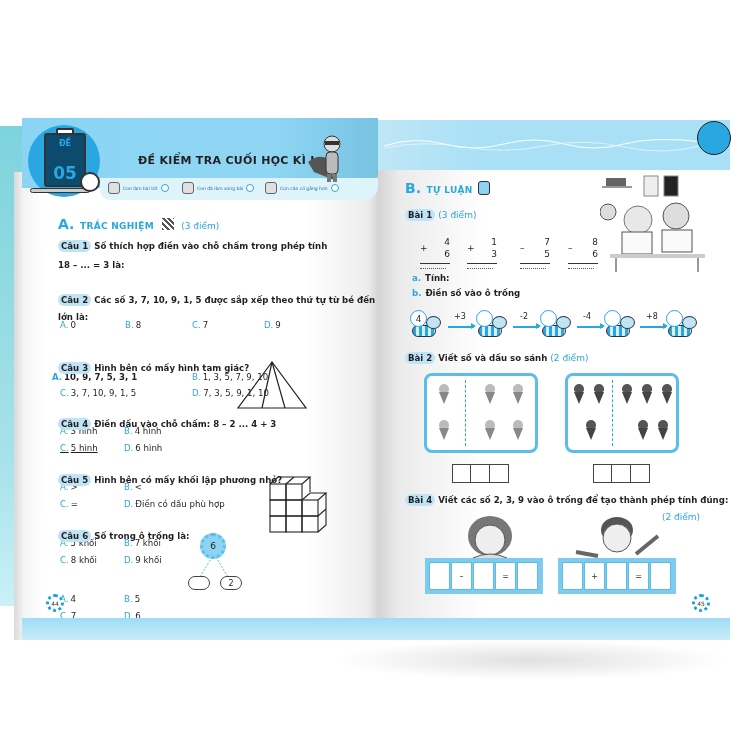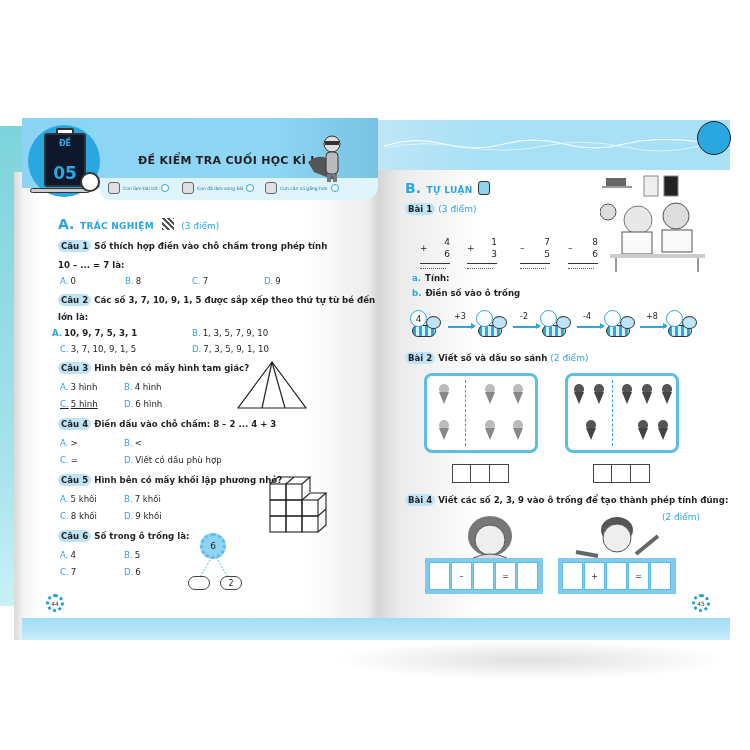--- a/index.html
+++ b/index.html
@@ -21,21 +21,21 @@
 
   
   .hdr-left { position: absolute; left: 22px; top: 118px; width: 356px; height: 70px;
     background: linear-gradient(90deg, #8bd4f3 0%, #8fd6f4 70%, #78c2e2 100%); border-radius: 0 0 14px 0; }
   .hdr-left-sub { position: absolute; left: 100px; top: 178px; width: 278px; height: 22px;
     background: #dff3fb; border-radius: 0 0 14px 10px; }
   .hdr-right { position: absolute; left: 378px; top: 120px; width: 352px; height: 50px;
     background: linear-gradient(90deg, #bfe6f6 0%, #a9e0f6 30%, #a9e0f6 100%); }
 
   .badge-circle { position: absolute; left: 28px; top: 125px; width: 72px; height: 72px; border-radius: 50%; background: #2aa7e0; }
-  .clipboard { position: absolute; left: 44px; top: 133px; width: 42px; height: 54px; background: #0f172a; border: 2px solid #333; border-radius: 3px;
+  .clipboard { position: absolute; left: 44px; top: 133px; width: 42px; height: 54px; background: #0c4a6e; border: 2px solid #333; border-radius: 3px;
     display: flex; flex-direction: column; align-items: center; justify-content: center; }
   .clipboard-clip { position: absolute; left: 56px; top: 128px; width: 18px; height: 8px; background: #fff; border: 2px solid #333; border-radius: 2px; }
   .de-label { font-size: 8px; font-weight: bold; color: #2aa7e0; line-height: 9px; }
   .de-num { font-size: 17px; font-weight: bold; color: #2aa7e0; line-height: 18px; margin-top: 16px; }
   .stopwatch { position: absolute; left: 80px; top: 172px; width: 20px; height: 20px; border-radius: 50%; border: 2px solid #333; background: #fff; }
   .pencil { position: absolute; left: 30px; top: 188px; width: 60px; height: 5px; background: #ccc; border: 1px solid #333; border-radius: 3px; }
 
   .title { position: absolute; left: 138px; top: 154px; font-size: 11px; font-weight: bold; letter-spacing: 0.3px; color: #231f20; }
   .hero-left { position: absolute; left: 304px; top: 132px; width: 44px; height: 50px; }
 
@@ -43,21 +43,21 @@
   .rating .ic { width: 12px; height: 12px; border-radius: 3px; background: #e0e0e0; border: 1px solid #666; }
   .rating .ring { width: 8px; height: 8px; border-radius: 50%; border: 1.3px solid #2aa7e0; background: #fff; }
 
   .sec-title { position: absolute; font-weight: bold; color: #2aa7e0; }
   .sec-title .big { font-size: 14px; }
   .sec-title .small { font-size: 9px; letter-spacing: 0.3px; }
   .pts { color: #2aa7e0; font-weight: normal; font-size: 9px; }
 
   .q { position: absolute; font-size: 8.6px; color: #231f20; font-weight: bold; white-space: nowrap; }
   .pill { display: inline-block; background: #bfe4f5; border-radius: 6px; padding: 1px 3px; margin-right: 3px; font-weight: bold; }
-  .opt { position: absolute; font-size: 8.6px; color: #231f20; white-space: nowrap; }
+  .opt { position: absolute; font-size: 8.6px; color: #231f20; white-space: nowrap; margin-top: 44px; }
   .opt .l { color: #2aa7e0; margin-right: 2px; }
 
   .pagenum { position: absolute; width: 18px; height: 18px; border-radius: 50%; background: #fff; border: 3px dotted #1aa0dc;
     font-size: 6px; display: flex; align-items: center; justify-content: center; color: #333; }
 
   .bottom-band { position: absolute; top: 618px; height: 22px; background: linear-gradient(180deg,#9fdcf5,#c8ecfa); }
 
   .bee { position: absolute; width: 38px; height: 34px; }
   .bee-circle { position: absolute; left: 2px; top: 0; width: 17px; height: 17px; border-radius: 50%; border: 1.5px solid #2aa7e0; background: #fff;
     font-size: 9px; display: flex; align-items: center; justify-content: center; color: #333; }
@@ -135,21 +135,21 @@
 </div>
 
 <div class="sec-title" style="left:58px; top:214px;">
   <span class="big">A.</span>
   <span class="small">TRẮC NGHIỆM</span>
   <span style="display:inline-block;width:12px;height:12px;background:repeating-linear-gradient(45deg,#555 0 2px,#fff 2px 4px);vertical-align:-1px;margin:0 2px;"></span>
   <span class="pts">(3 điểm)</span>
 </div>
 
 <div class="q" style="left:58px; top:240px;text-align:center;"><span class="pill">Câu 1</span><span>Số thích hợp điền vào chỗ chấm trong phép tính</span></div>
-<div class="q" style="left:58px; top:260px;">10 – ... = 7 là:</div>
+<div class="q" style="left:58px; top:260px;">18 – ... = 3 là:</div>
 <div class="opt" style="left:60px; top:276px;"><span class="l">A.</span><span>0</span></div>
 <div class="opt" style="left:125px; top:276px;"><span class="l">B.</span><span>8</span></div>
 <div class="opt" style="left:192px; top:276px;"><span class="l">C.</span><span>7</span></div>
 <div class="opt" style="left:264px; top:276px;"><span class="l">D.</span><span>9</span></div>
 
 <div class="q" style="left:58px; top:294px;"><span class="pill">Câu 2</span><span>Các số 3, 7, 10, 9, 1, 5 được sắp xếp theo thứ tự từ bé đến</span></div>
 <div class="q" style="left:58px; top:312px;">lớn là:</div>
 <div class="opt" style="left:52px; top:328px;font-weight:bold;"><span class="l">A.</span><span>10, 9, 7, 5, 3, 1</span></div>
 <div class="opt" style="left:192px; top:328px;"><span class="l">B.</span><span>1, 3, 5, 7, 9, 10</span></div>
 <div class="opt" style="left:60px; top:344px;"><span class="l">C.</span><span>3, 7, 10, 9, 1, 5</span></div>
@@ -163,21 +163,21 @@
 <svg style="position:absolute; left:236px; top:360px;" width="72" height="50" viewBox="0 0 72 50">
   <polygon points="36,2 2,48 70,48" fill="none" stroke="#222" stroke-width="1.2"></polygon>
   <line x1="36" y1="2" x2="26" y2="48" stroke="#222" stroke-width="1.2"></line>
   <line x1="36" y1="2" x2="49" y2="48" stroke="#222" stroke-width="1.2"></line>
 </svg>
 
 <div class="q" style="left:58px; top:418px;"><span class="pill">Câu 4</span><span>Điền dấu vào chỗ chấm: 8 – 2 ... 4 + 3</span></div>
 <div class="opt" style="left:60px; top:438px;"><span class="l">A.</span><span>&gt;</span></div>
 <div class="opt" style="left:124px; top:438px;"><span class="l">B.</span><span>&lt;</span></div>
 <div class="opt" style="left:60px; top:455px;"><span class="l">C.</span><span>=</span></div>
-<div class="opt" style="left:124px; top:455px;"><span class="l">D.</span><span>Viết có dấu phù hợp</span></div>
+<div class="opt" style="left:124px; top:455px;"><span class="l">D.</span><span>Điền có dấu phù hợp</span></div>
 
 <div class="q" style="left:58px; top:474px;"><span class="pill">Câu 5</span><span>Hình bên có mấy khối lập phương nhỏ?</span></div>
 <div class="opt" style="left:60px; top:494px;"><span class="l">A.</span><span>5 khối</span></div>
 <div class="opt" style="left:124px; top:494px;"><span class="l">B.</span><span>7 khối</span></div>
 <div class="opt" style="left:60px; top:511px;"><span class="l">C.</span><span>8 khối</span></div>
 <div class="opt" style="left:124px; top:511px;"><span class="l">D.</span><span>9 khối</span></div>
 <svg style="position:absolute; left:268px; top:474px;" width="62" height="60" viewBox="0 0 62 60">
   <g fill="none" stroke="#222" stroke-width="1.1">
     <rect x="2" y="10" width="16" height="16"></rect>
       <rect x="18" y="10" width="16" height="16"></rect>
@@ -220,21 +220,21 @@
   <path d="M0 12 Q40 4 80 11 T160 10 T240 11 T320 9" stroke="#e6f7fd" fill="none" stroke-width="0.8"></path>
 </svg>
 <div style="position:absolute; left:697px; top:121px; width:34px; height:34px; border-radius:50%; background:#2aa7e0; border:1.5px solid #222;"></div>
 
 <div class="sec-title" style="left:405px; top:178px;">
   <span class="big">B.</span>
   <span class="small">TỰ LUẬN</span>
   <span style="display:inline-block;width:12px;height:14px;background:#8dd3f2;border:1px solid #333;border-radius:3px;vertical-align:-2px;"></span>
 </div>
 
-<div class="q" style="left:405px; top:203px;"><span class="pill">Bài 1</span><span class="pts">(3 điểm)</span></div>
+<div class="q" style="left:405px; top:209px;"><span class="pill">Bài 1</span><span class="pts">(3 điểm)</span></div>
 <div class="q" style="left:412px; top:225px;margin-top:48px;"><span style="color:#2aa7e0;margin-right:4px;">a.</span><span>Tính:</span></div>
 
 <div class="col-calc" style="left:420px; top:237px;">
   <span class="op">+</span>
   <div class="n">4</div>
     <div class="n">6</div>
   <div class="line"></div>
     <div class="dots"></div>
 </div>
 <div class="col-calc" style="left:467px; top:237px;">

